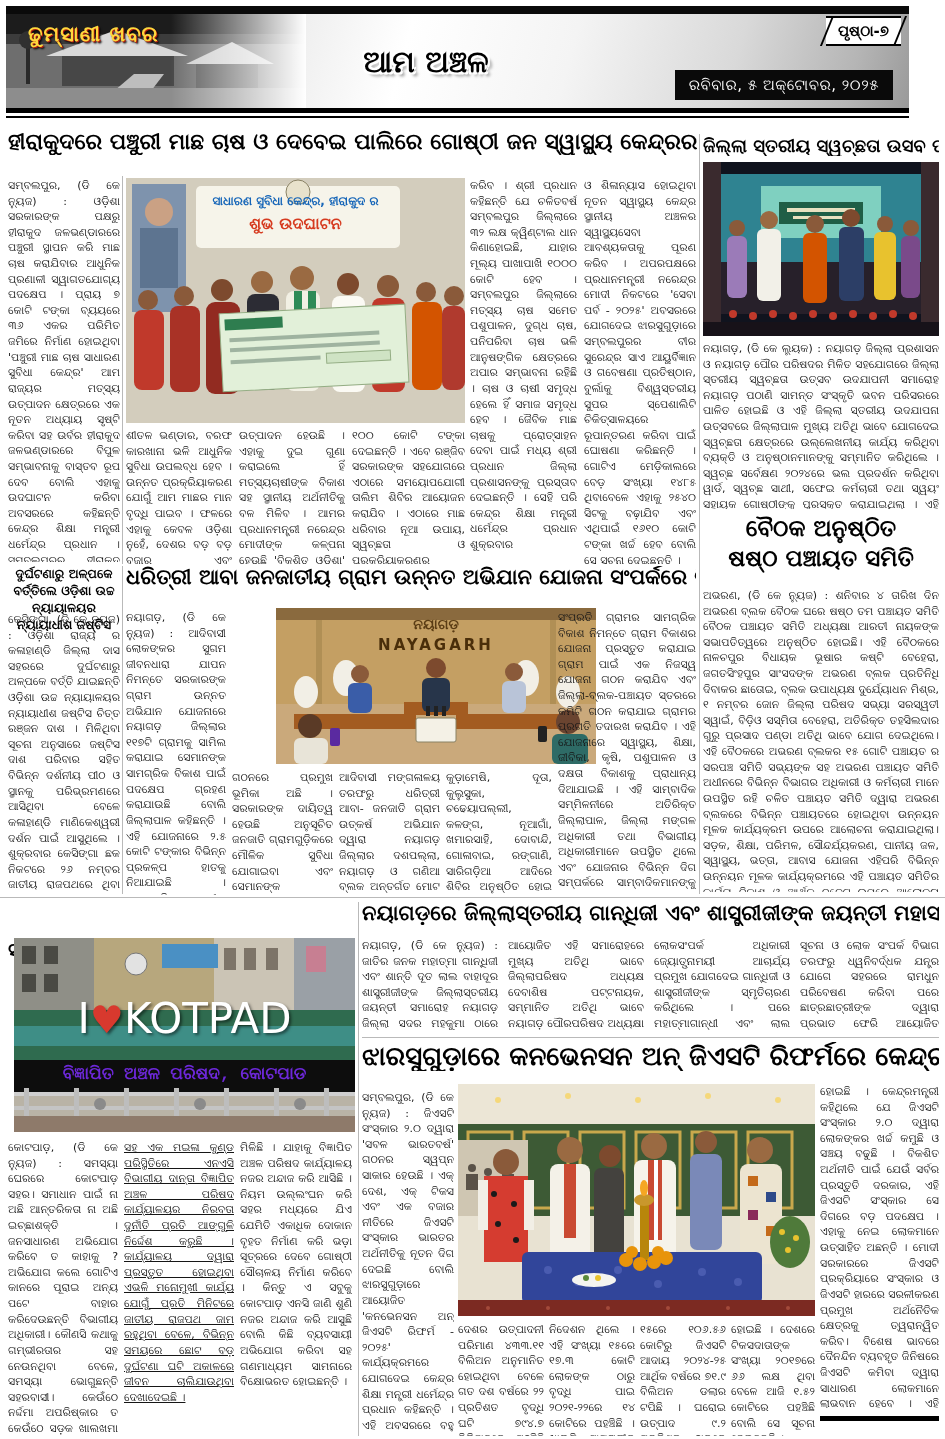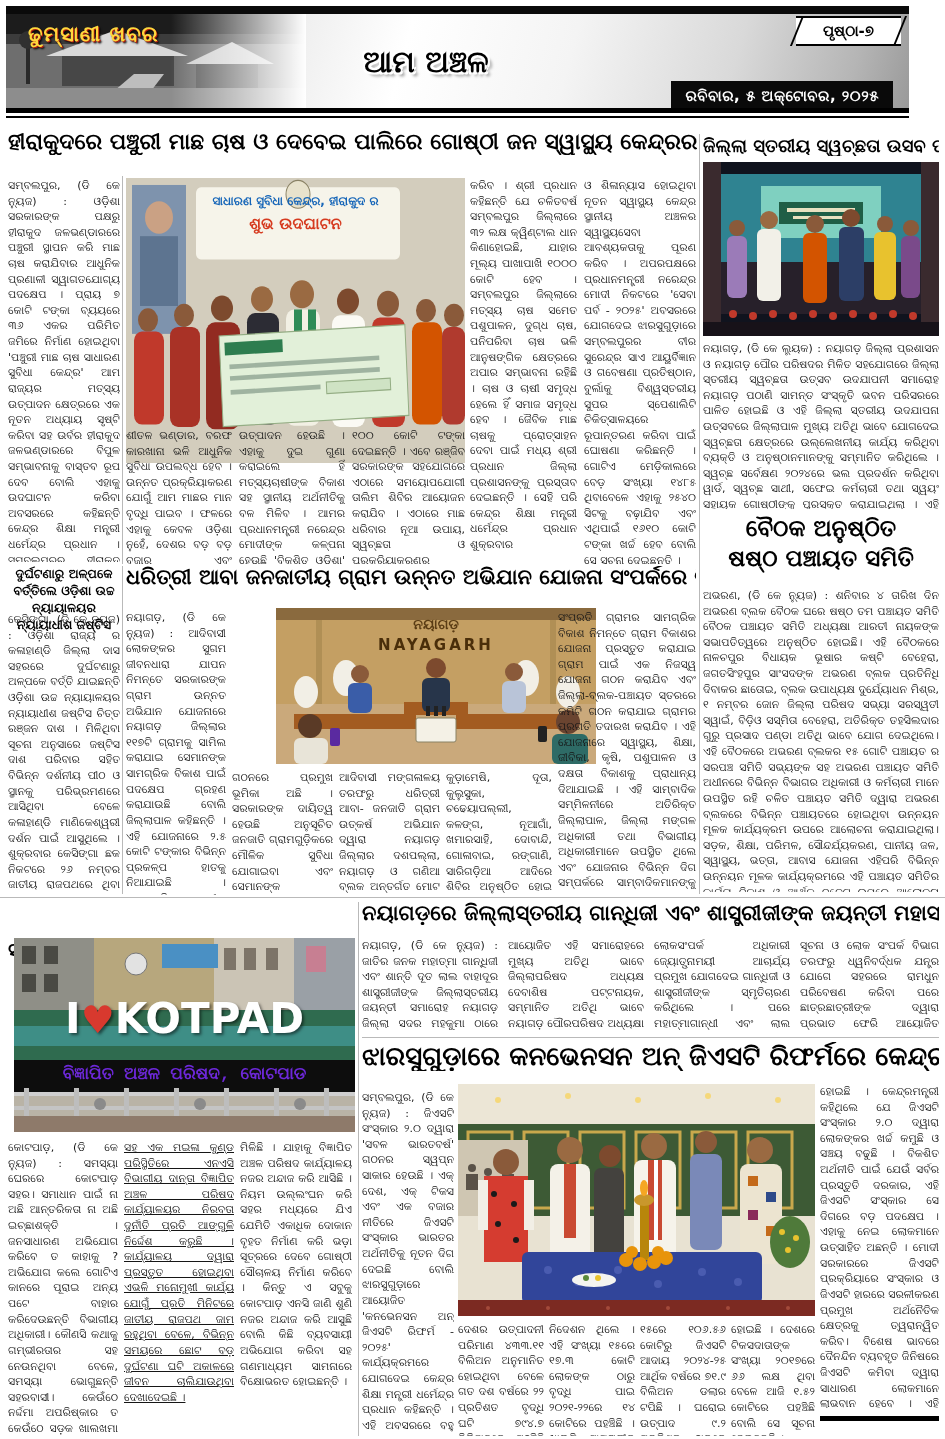--- a/index.html
+++ b/index.html
@@ -9,25 +9,25 @@
   .masthead{position:absolute;left:6px;top:6px;width:903px;height:112px;}
   .mh-topbar{position:absolute;left:0;top:0;width:100%;height:8px;background:#0a0a0a;}
   .mh-art{position:absolute;left:0;top:8px;width:100%;height:94px;overflow:hidden;
     background:linear-gradient(105deg,#111 0%,#3a3a3a 6%,#8a8a8a 13%,#e8e8e8 27%,#ffffff 44%,#f4f4f4 62%,#d9d9d9 80%,#b5b5b5 93%,#9a9a9a 100%);}
   .mh-village{position:absolute;left:0;top:0;width:300px;height:94px;}
   .mh-brand{position:absolute;left:22px;top:8px;font-size:21px;font-weight:700;color:#ffd83d;
     text-shadow:1px 1px 0 #b01b10,2px 2px 2px #000;letter-spacing:1px;}
   .mh-title{position:absolute;left:300px;top:30px;width:240px;text-align:center;font-size:30px;font-weight:900;color:#000;
     text-shadow:2px 2px 0 #fff,-2px -2px 0 #fff,2px -2px 0 #fff,-2px 2px 0 #fff,4px 4px 3px rgba(0,0,0,.35);}
   .mh-pagebox{position:absolute;right:8px;top:2px;background:#fff;border-top:2px solid #000;border-bottom:2px solid #000;
-    padding:4px 27px;font-size:15px;font-weight:700;color:#000;}
+    padding:4px 12px;font-size:15px;font-weight:700;color:#000;}
   .mh-pagebox::before,.mh-pagebox::after{content:"";position:absolute;top:-2px;bottom:-2px;width:2px;background:#000;transform:skewX(-22deg);}
   .mh-pagebox::before{left:0;} .mh-pagebox::after{right:0;}
   .mh-datebox{position:absolute;right:16px;top:56px;background:#0a0a0a;color:#fff;
-    padding:6px 14px;font-size:15px;font-weight:700;letter-spacing:.5px;margin-top:11px;}
+    padding:6px 14px;font-size:15px;font-weight:400;letter-spacing:.5px;}
   .mh-rule1{position:absolute;left:0;top:102px;width:100%;height:5px;background:#000;}
   .mh-rule2{position:absolute;left:0;top:110px;width:100%;height:2px;background:#000;}
   
   .headline{position:absolute;font-weight:700;color:#000;line-height:1.12;white-space:nowrap;overflow:hidden;}
   .headline.wrap{white-space:normal;}
   .col{position:absolute;font-size:11px;line-height:1.42;text-align:justify;overflow:hidden;color:#161616;}
   .vline{position:absolute;width:1px;background:#b9b9b9;}
   .hline{position:absolute;height:1px;background:#b9b9b9;}
   .photo{position:absolute;overflow:hidden;background:#ccc;}
   .photo svg{display:block;width:100%;height:100%;}
@@ -69,21 +69,21 @@
       <div class="mh-datebox">ରବିବାର, ୫ ଅକ୍ଟୋବର, ୨୦୨୫</div>
     </div>
     <div class="mh-rule1"></div>
     <div class="mh-rule2"></div>
   </div>
 
   <div class="headline" style="left:8px;top:130px;width:690px;font-size:22px;">ହୀରାକୁଦରେ ପଞ୍ଚୁରୀ ମାଛ ଚାଷ ଓ ଦେବେଇ ପାଲିରେ ଗୋଷ୍ଠୀ ଜନ ସ୍ୱାସ୍ଥ୍ୟ କେନ୍ଦ୍ରର ଉଦଘାଟନ କଲେ କେନ୍ଦ୍ରମନ୍ତ୍ରୀ</div>
 
   <div class="col" style="left:8px;top:178px;width:112px;height:384px;">ସମ୍ବଲପୁର, (ଡି କେ ନ୍ୟୁଜ) : ଓଡ଼ିଶା ସରକାରଙ୍କ ପକ୍ଷରୁ ହୀରାକୁଦ ଜଳଭଣ୍ଡାରରେ ପଞ୍ଚୁରୀ ସ୍ଥାପନ କରି ମାଛ ଚାଷ କରାଯିବାର ଆଧୁନିକ ପ୍ରଣାଳୀ ସ୍ୱାଗତଯୋଗ୍ୟ ପଦକ୍ଷେପ । ପ୍ରାୟ ୭ କୋଟି ଟଙ୍କା ବ୍ୟୟରେ ୩୬ ଏକର ପରିମିତ ଜମିରେ ନିର୍ମାଣ ହୋଇଥିବା 'ପଞ୍ଚୁରୀ ମାଛ ଚାଷ ସାଧାରଣ ସୁବିଧା କେନ୍ଦ୍ର' ଆମ ରାଜ୍ୟର ମତ୍ସ୍ୟ ଉତ୍ପାଦନ କ୍ଷେତ୍ରରେ ଏକ ନୂତନ ଅଧ୍ୟାୟ ସୃଷ୍ଟି କରିବା ସହ ଉର୍ବର ହୀରାକୁଦ ଜଳଭଣ୍ଡାରରେ ବିପୁଳ ସମ୍ଭାବନାକୁ ବାସ୍ତବ ରୂପ ଦେବ ବୋଲି ଏହାକୁ ଉଦଘାଟନ କରିବା ଅବସରରେ କହିଛନ୍ତି କେନ୍ଦ୍ର ଶିକ୍ଷା ମନ୍ତ୍ରୀ ଧର୍ମେନ୍ଦ୍ର ପ୍ରଧାନ । ସମ୍ବଲପୁରର ହୀରାକୁଦ ଠାରେ ଆୟୋଜିତ ସ୍ୱତନ୍ତ୍ର କାର୍ଯ୍ୟକ୍ରମରେ ଯୋଗଦେଇ ଶ୍ରୀ ପ୍ରଧାନ କହିଲେ ଯେ ଏଠାରେ</div>
 
-  <div class="photo" style="left:126px;top:178px;width:339px;height:285px;">
+  <div class="photo" style="left:126px;top:178px;width:339px;height:245px;">
     <svg viewBox="0 0 339 245" preserveAspectRatio="none">
       <rect width="339" height="245" fill="#d3cdbd"></rect>
       <rect x="6" y="6" width="54" height="128" fill="#7e93ad"></rect>
       <circle cx="33" cy="34" r="14" fill="#caa184"></circle>
       <rect x="14" y="50" width="38" height="60" fill="#5d7490"></rect>
       <rect x="70" y="8" width="204" height="62" rx="5" fill="#f6f4ea"></rect>
       <circle cx="172" cy="14" r="12" fill="#e8e2cc" stroke="#8a8265"></circle>
 
       <g>
         <circle cx="22" cy="122" r="10" fill="#8a5a3a"></circle>
@@ -269,21 +269,21 @@
           <rect x="260" y="150" width="5" height="28"></rect>
           <rect x="310" y="150" width="5" height="28"></rect>
         </g>
       <g fill="#8a8a8a">
           <circle cx="86" cy="166" r="6"></circle>
           <circle cx="186" cy="166" r="6"></circle>
           <circle cx="286" cy="166" r="6"></circle>
         </g>
       <rect y="178" width="341" height="16" fill="#8e7a6a"></rect>
     </svg>
-    <div class="ovl" style="left:50%;top:56px;transform:translateX(-50%);font-weight:700;font-size:42px;color:#fff;text-shadow:2px 2px 3px rgba(0,0,0,.5);"><span>I</span><span style="color:#d8392e;font-size:38px;">♥</span><span>KOTPAD</span></div>
+    <div class="ovl" style="left:50%;top:56px;transform:translateX(-50%);font-weight:400;font-size:42px;color:#fff;text-shadow:2px 2px 3px rgba(0,0,0,.5);"><span>I</span><span style="color:#d8392e;font-size:38px;">♥</span><span>KOTPAD</span></div>
     <div class="ovl" style="left:50%;top:126px;transform:translateX(-50%);font-size:17px;font-weight:700;color:#6d28d9;font-family:Liberation Mono, monospace;">ବିଜ୍ଞାପିତ ଅଞ୍ଚଳ ପରିଷଦ, କୋଟପାଡ</div>
   </div>
 
   <div class="col" style="left:8px;top:1140px;width:110px;height:296px;">କୋଟପାଡ଼, (ଡି କେ ନ୍ୟୁଜ) : ସମସ୍ୟା ଘେରରେ କୋଟପାଡ଼ ସହର। ସମାଧାନ ପାଇଁ ନା ଅଛି ଆନ୍ତରିକତା ନା ଅଛି ଇଚ୍ଛାଶକ୍ତି । ଜନସାଧାରଣ ଅଭିଯୋଗ କରିବେ ତ କାହାକୁ ? ଅଭିଯୋଗ କଲେ ଗୋଟିଏ କାନରେ ପୂରାଇ ଅନ୍ୟ ପଟେ ବାହାର କରିଦେଉଛନ୍ତି ବିଭାଗୀୟ ଅଧିକାରୀ। କୌଣସି କଥାକୁ ଗମ୍ଭୀରତାର ସହ ନେଉନଥିବା ବେଳେ, ସମସ୍ୟା ଭୋଗୁଛନ୍ତି ସହରବାସୀ। କେଉଁଠେ ନର୍ଦ୍ଦମା ଅପରିଷ୍କାର ତ କେଉଁଠେ ସଡ଼କ ଖାଲଖମା ଦେଖାଯାଉଛି ।</div>
   <div class="col" style="left:124px;top:1140px;width:110px;height:296px;text-decoration:underline;">ସହ ଏକ ମଇଳା କୁଣ୍ଡ ପରିସ୍ଥିତିରେ ଏନଏସି ବିଭାଗୀୟ ଦାନ୍ତା ବିଜ୍ଞାପିତ ଅଞ୍ଚଳ ପରିଷଦ କାର୍ଯ୍ୟାଳୟର ନିରବତା ଦୁର୍ନୀତି ପ୍ରତି ଆଙ୍ଗୁଳି ନିର୍ଦ୍ଦେଶ କରୁଛି । କାର୍ଯ୍ୟାଳୟ ଦ୍ୱାରା ପ୍ରସ୍ତୁତ ହୋଇଥିବା ଏଭଳି ମନୋମୁଖୀ କାର୍ଯ୍ୟ ଯୋଗୁଁ ପ୍ରତି ମିନିଟରେ ଜାତୀୟ ରାଜପଥ ଜାମ ରହୁଥିବା ବେଳେ, ବିଭିନ୍ନ ସମୟରେ ଛୋଟ ବଡ଼ ଦୁର୍ଘଟଣା ଘଟି ଅକାଳରେ ଜୀବନ ଚାଲିଯାଉଥିବା ଦେଖାଦେଇଛି ।</div>
   <div class="col" style="left:240px;top:1140px;width:112px;height:296px;">ମିଳିଛି । ଯାହାକୁ ବିଜ୍ଞାପିତ ଅଞ୍ଚଳ ପରିଷଦ କାର୍ଯ୍ୟାଳୟ ନଜର ଅନ୍ଦାଜ କରି ଆସିଛି । ନିୟମ ଉଲ୍ଲଂଘନ କରି ସହର ମଧ୍ୟରେ ଯିଏ ଯେମିତି ଏକାଧିକ ଦୋକାନ ବୃହତ ନିର୍ମାଣ କରି ଭଡ଼ା ସୂତ୍ରରେ ଦେବେ ଗୋଷ୍ଠୀ ସୌଚାଳୟ ନିର୍ମାଣ କରିବେ । କିନ୍ତୁ ଏ ସବୁକୁ କୋଟପାଡ଼ ଏନସି ଜାଣି ଶୁଣି ନଜର ଅନ୍ଦାଜ କରି ଆସୁଛି ବୋଲି କିଛି ବ୍ୟବସାୟୀ ଅଭିଯୋଗ କରିବା ସହ ଗଣମାଧ୍ୟମ ସାମନାରେ ବିକ୍ଷୋଭରତ ହୋଇଛନ୍ତି ।</div>
 
   <div class="headline" style="left:362px;top:902px;width:577px;font-size:21px;">ନୟାଗଡ଼ରେ ଜିଲ୍ଲାସ୍ତରୀୟ ଗାନ୍ଧିଜୀ ଏବଂ ଶାସ୍ତ୍ରୀଜୀଙ୍କ ଜୟନ୍ତୀ ମହାସମାରୋହରେ ପାଳିତ</div>
   <div class="col" style="left:362px;top:938px;width:136px;height:96px;">ନୟାଗଡ଼, (ଡି କେ ନ୍ୟୁଜ) : ଜାତିର ଜନକ ମହାତ୍ମା ଗାନ୍ଧିଜୀ ଏବଂ ଶାନ୍ତି ଦୂତ ଲାଲ ବାହାଦୂର ଶାସ୍ତ୍ରୀଜୀଙ୍କ ଜିଲ୍ଲାସ୍ତରୀୟ ଜୟନ୍ତୀ ସମାରୋହ ନୟାଗଡ଼ ଜିଲ୍ଲା ସଦର ମହକୁମା ଠାରେ ମହାସମାରୋହରେ ପାଳିତ ହୋଇଯାଇଛି । ନୟାଗଡ଼ ପଠାଣି ସାମନ୍ତ ସଂସ୍କୃତି ଭବନ ଠାରେ ଜିଲ୍ଲାପାଳ ଜିଲାପାଳ</div>
   <div class="col" style="left:508px;top:938px;width:136px;height:96px;">ଆୟୋଜିତ ଏହି ସମାରୋହରେ ମୁଖ୍ୟ ଅତିଥି ଭାବେ ଜିଲ୍ଲାପରିଷଦ ଅଧ୍ୟକ୍ଷ ଦେବାଶିଷ ପଟ୍ଟନାୟକ, ସମ୍ମାନିତ ଅତିଥି ଭାବେ ନୟାଗଡ଼ ପୌରପରିଷଦ ଅଧ୍ୟକ୍ଷା ନିରୁପମା ଖଟେଇ, ନୟାଗଡ଼ ମୁନିସିପାଲିଟି ଉପାଧ୍ୟକ୍ଷ ଗୁରୁ ପ୍ରସାଦ ଜେନା, ଜିଲ୍ଲା ସୂଚନା ଓ</div>

